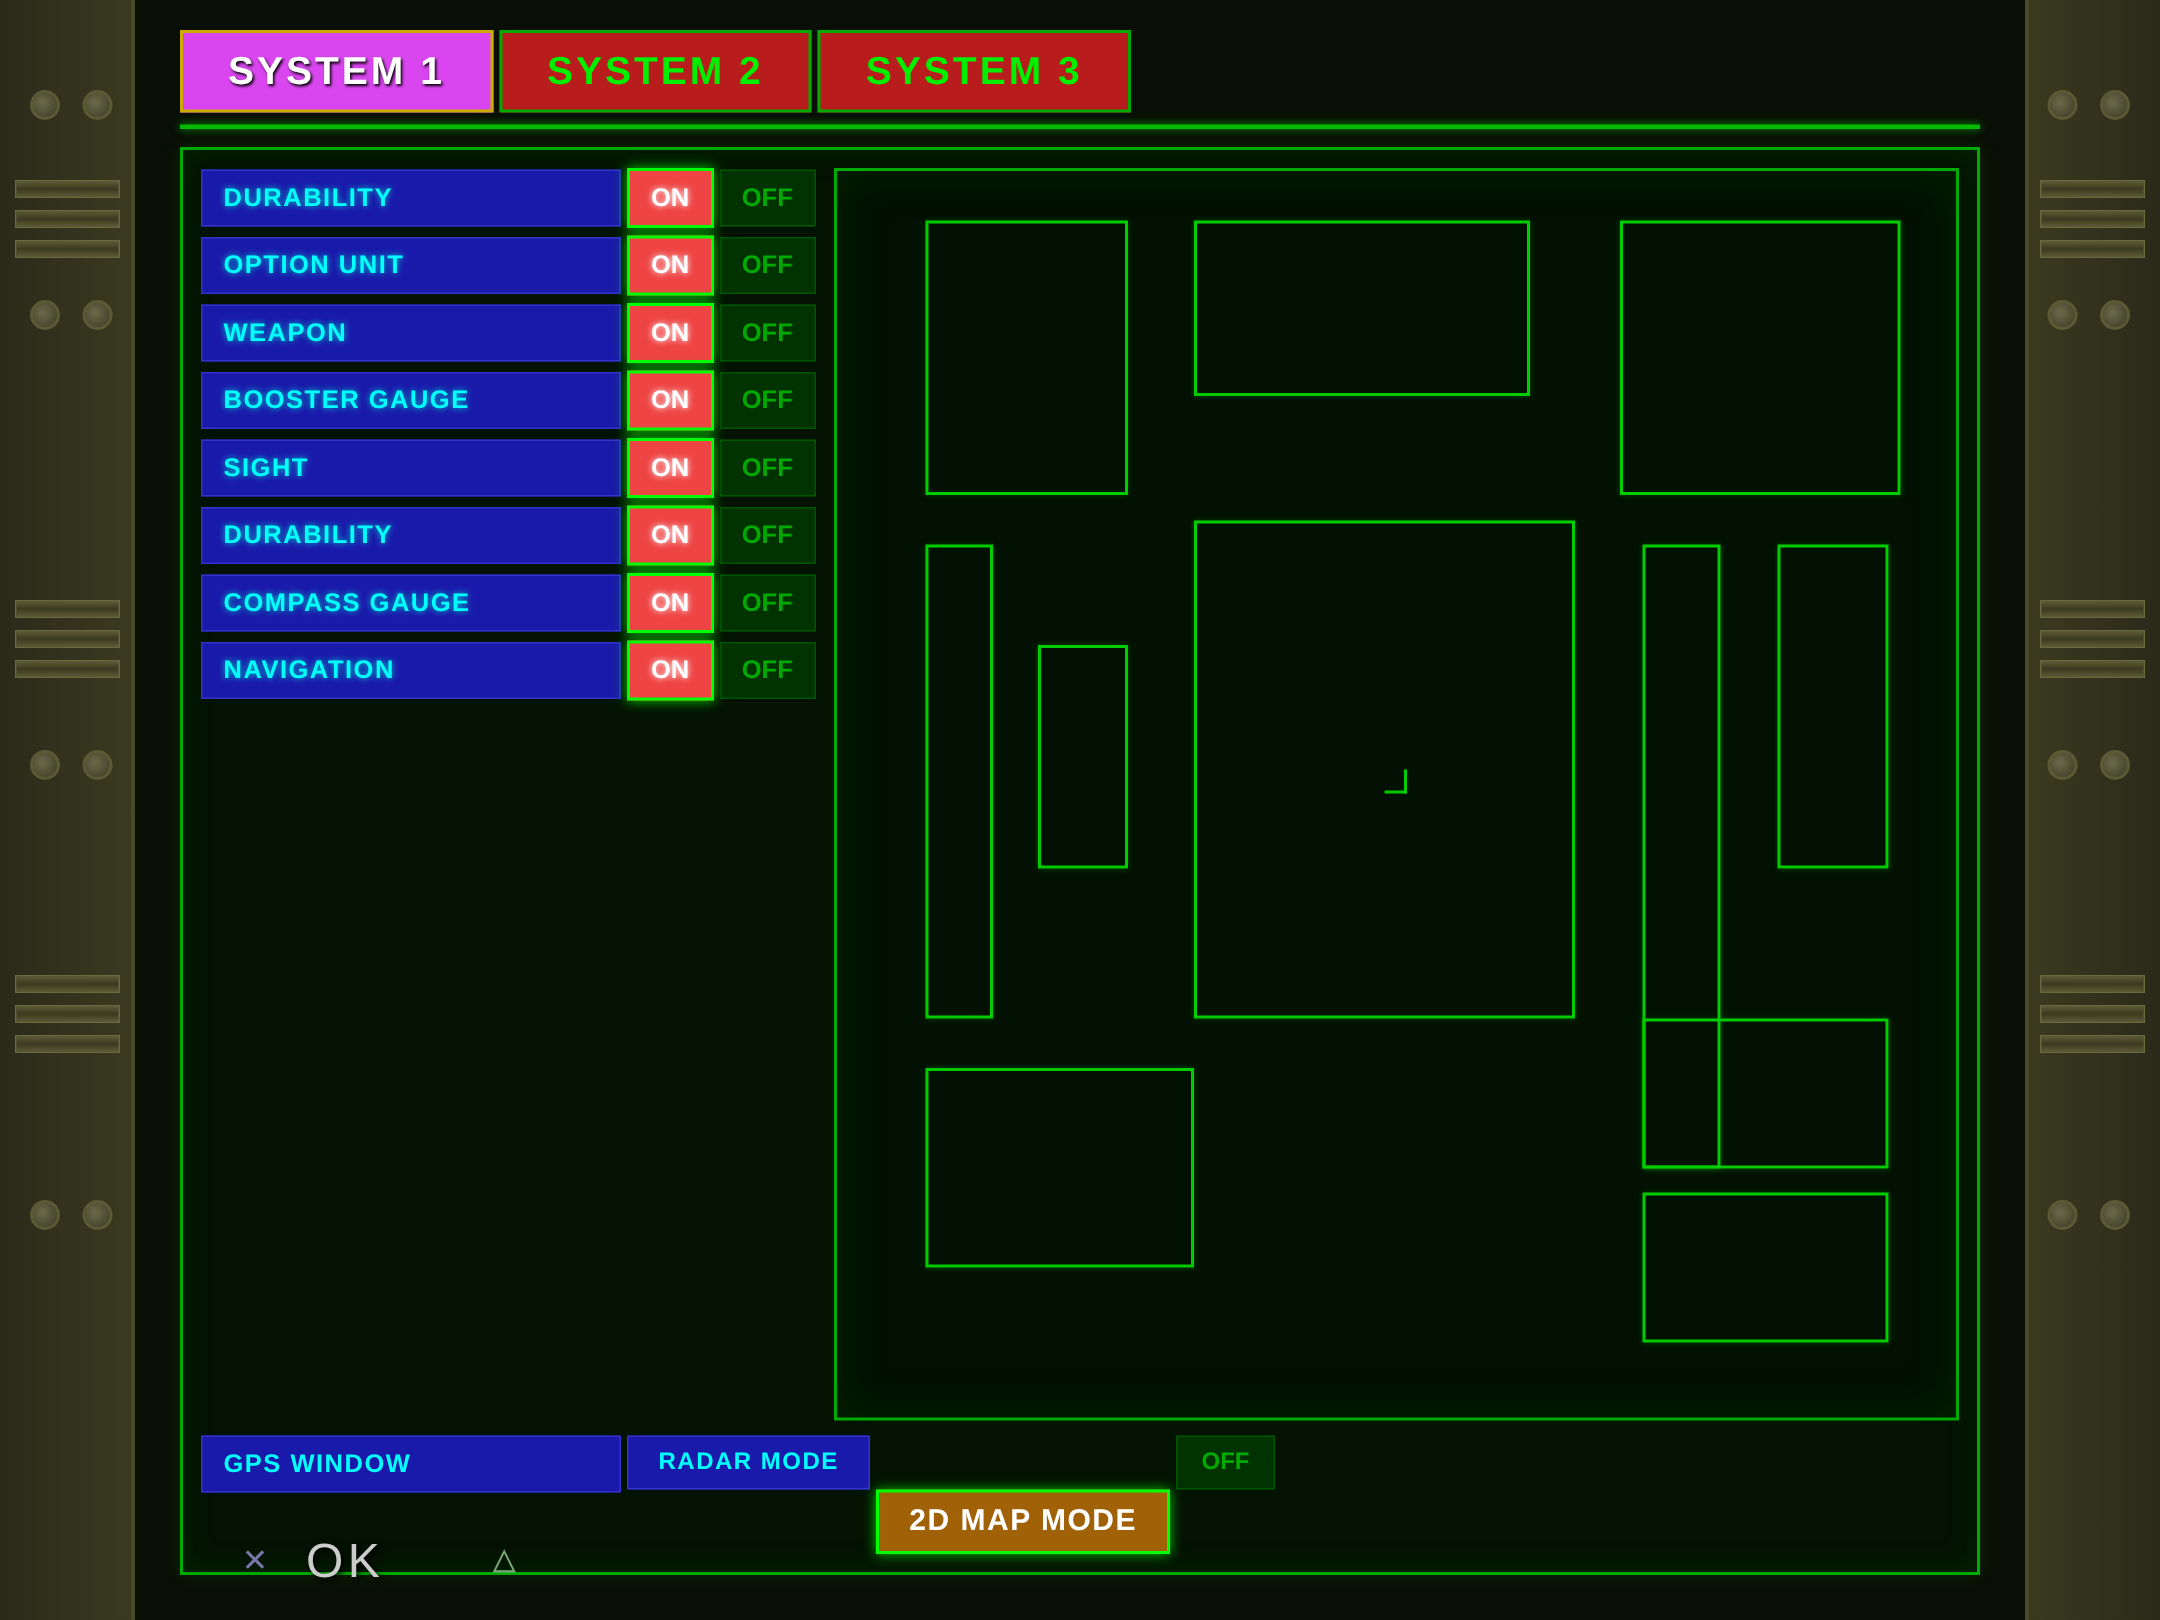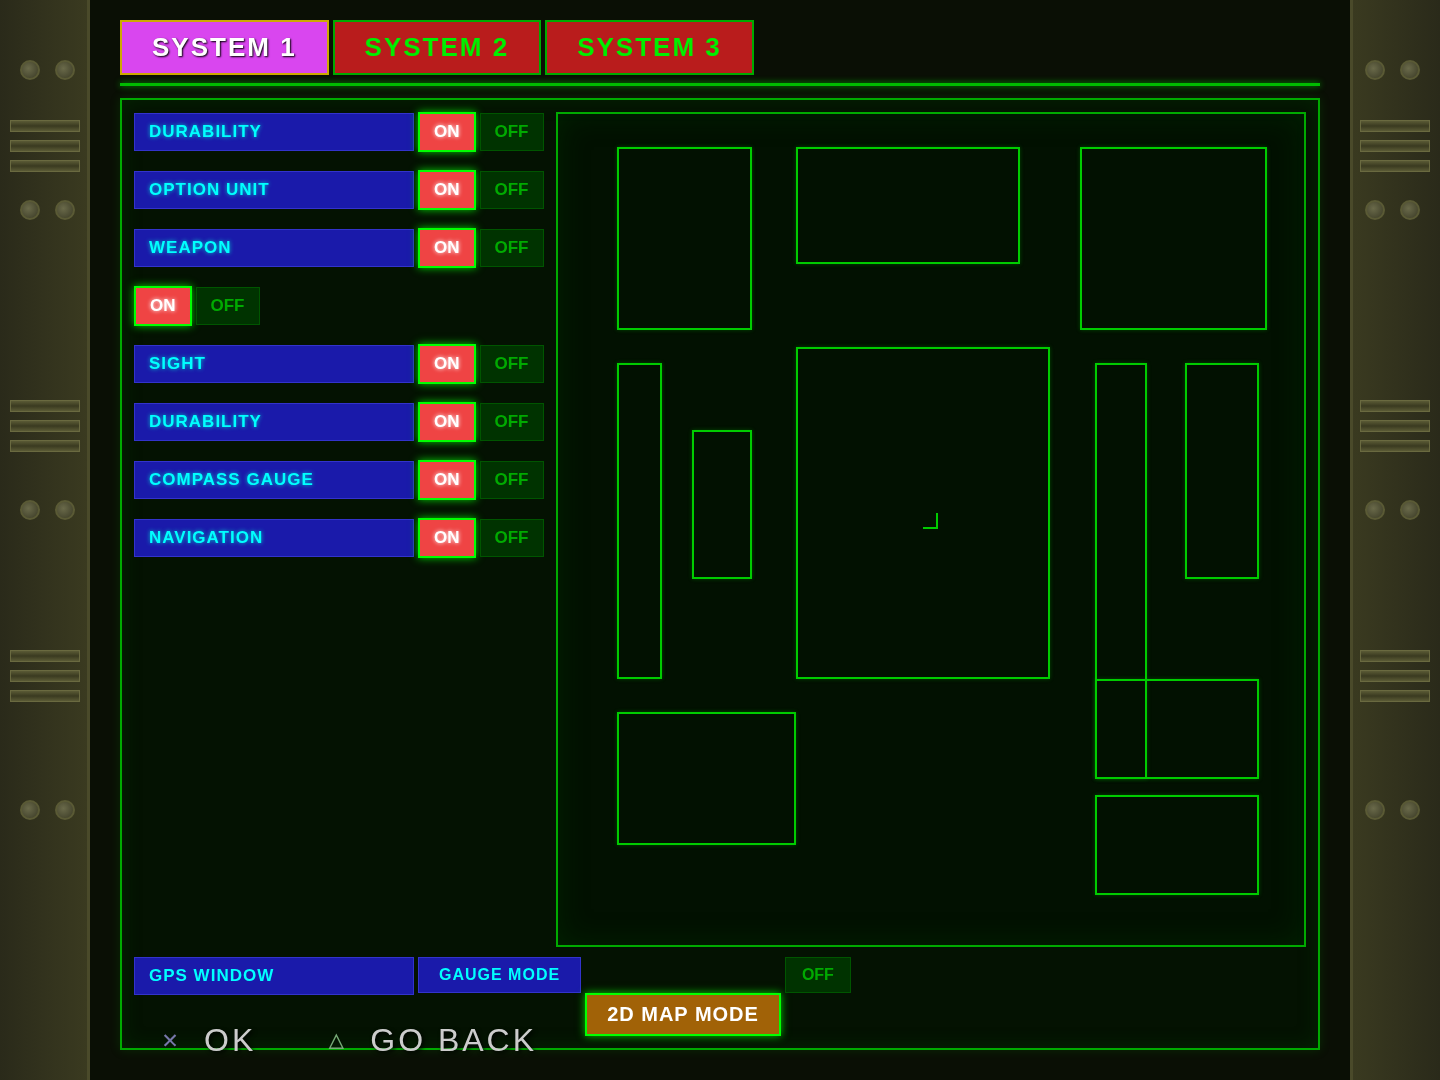--- a/index.html
+++ b/index.html
@@ -118,21 +118,21 @@
     
     .settings-and-preview {
       flex: 1;
       display: flex;
       gap: 8px;
     }
 
     .settings-list {
       display: flex;
       flex-direction: column;
-      gap: 18px;
+      gap: 5px;
       flex: 0 0 auto;
     }
 
     .setting-row {
       display: flex;
       align-items: center;
       gap: 4px;
     }
 
     .setting-label {
@@ -404,20 +404,21 @@
           <button class="btn-off">OFF</button>
         </div>
 
         <div class="setting-row">
           <div class="setting-label">WEAPON</div>
           <button class="btn-on">ON</button>
           <button class="btn-off">OFF</button>
         </div>
 
         <div class="setting-row">
+          <div class="setting-label">BOOSTER GAUGE</div>
           <button class="btn-on">ON</button>
           <button class="btn-off">OFF</button>
         </div>
 
         <div class="setting-row">
           <div class="setting-label">SIGHT</div>
           <button class="btn-on">ON</button>
           <button class="btn-off">OFF</button>
         </div>
 
@@ -458,29 +459,28 @@
         <div class="hud-rect" style="left:8%; top:72%; width:24%; height:16%;"></div>
         <div class="hud-rect" style="left:72%; top:68%; width:22%; height:12%;"></div>
         <div class="hud-rect" style="left:72%; top:82%; width:22%; height:12%;"></div>
 
         <div style="position:absolute; left:49%; top:48%; width:2%; height:2%; border-right:2px solid #00cc00; border-bottom:2px solid #00cc00;"></div>
       </div>
     </div>
 
     <div class="gps-row">
       <div class="gps-label">GPS WINDOW</div>
-      <button class="gps-btn-radar">GAUGE MODE</button>
+      <button class="gps-btn-radar">RADAR MODE</button>
       <button class="gps-btn-2d">2D MAP MODE</button>
       <button class="gps-btn-off">OFF</button>
     </div>
   </div>
 </div>
 
 <div class="bottom-bar">
   <div class="bottom-action">
     <div class="icon-cross"></div>
     <span class="action-label">OK</span>
   </div>
   <div class="bottom-action">
     <div class="icon-triangle"></div>
-    <span class="action-label">GO BACK</span>
   </div>
 </div>
 
 </body></html>

